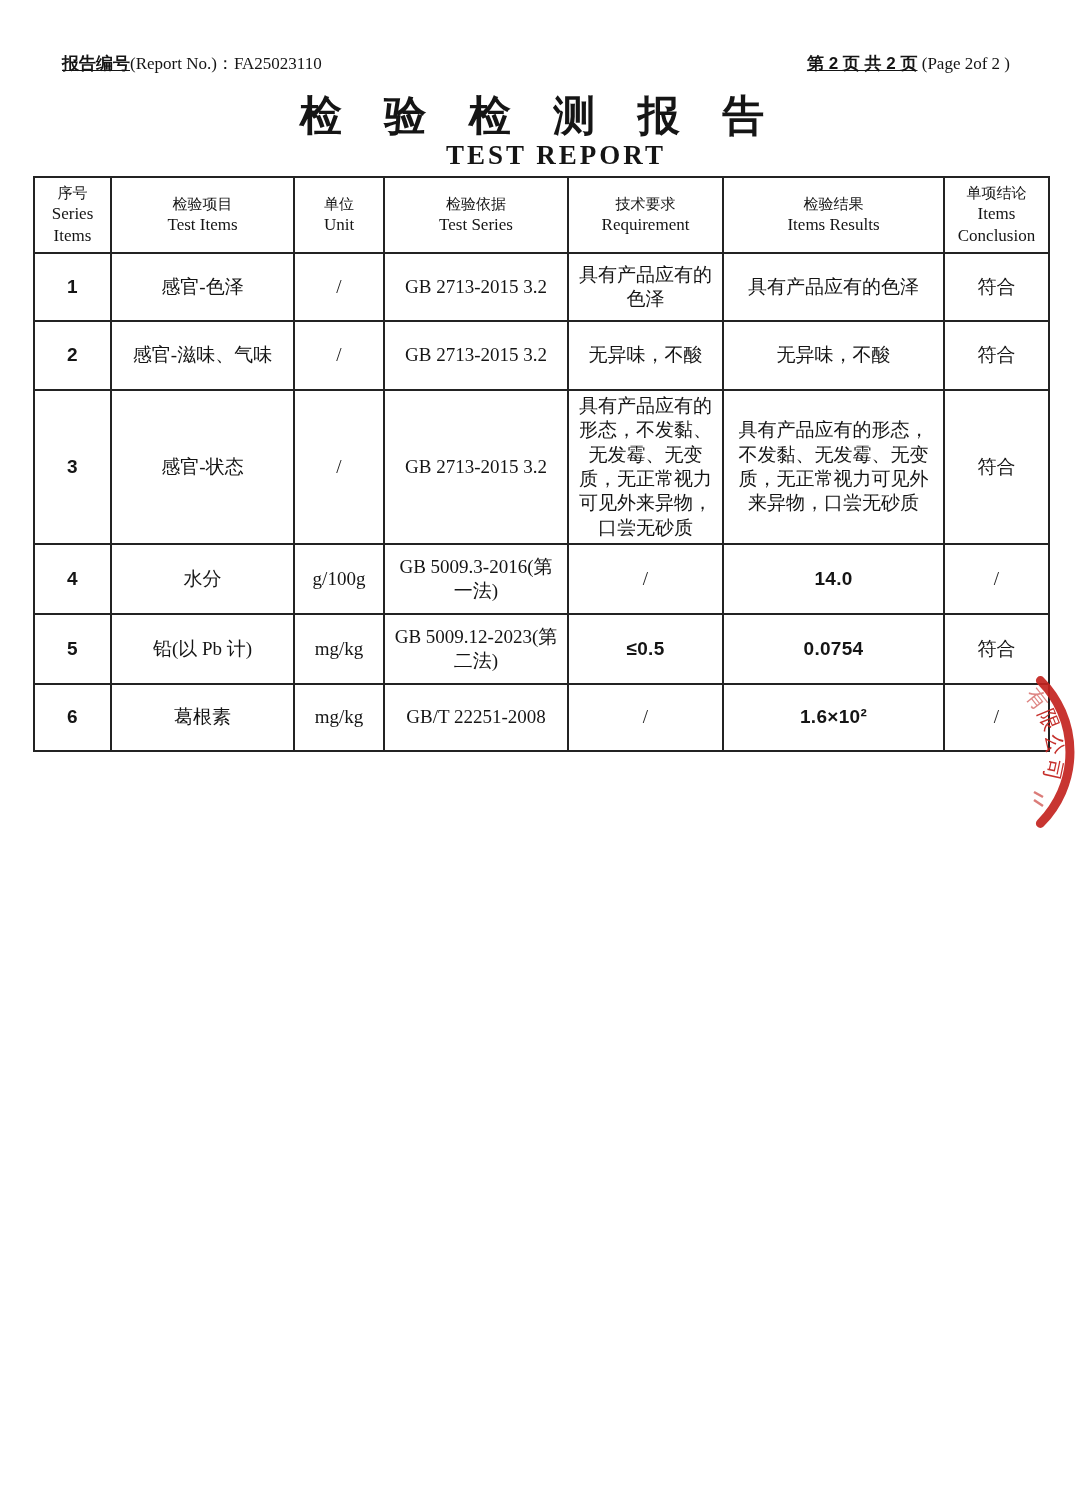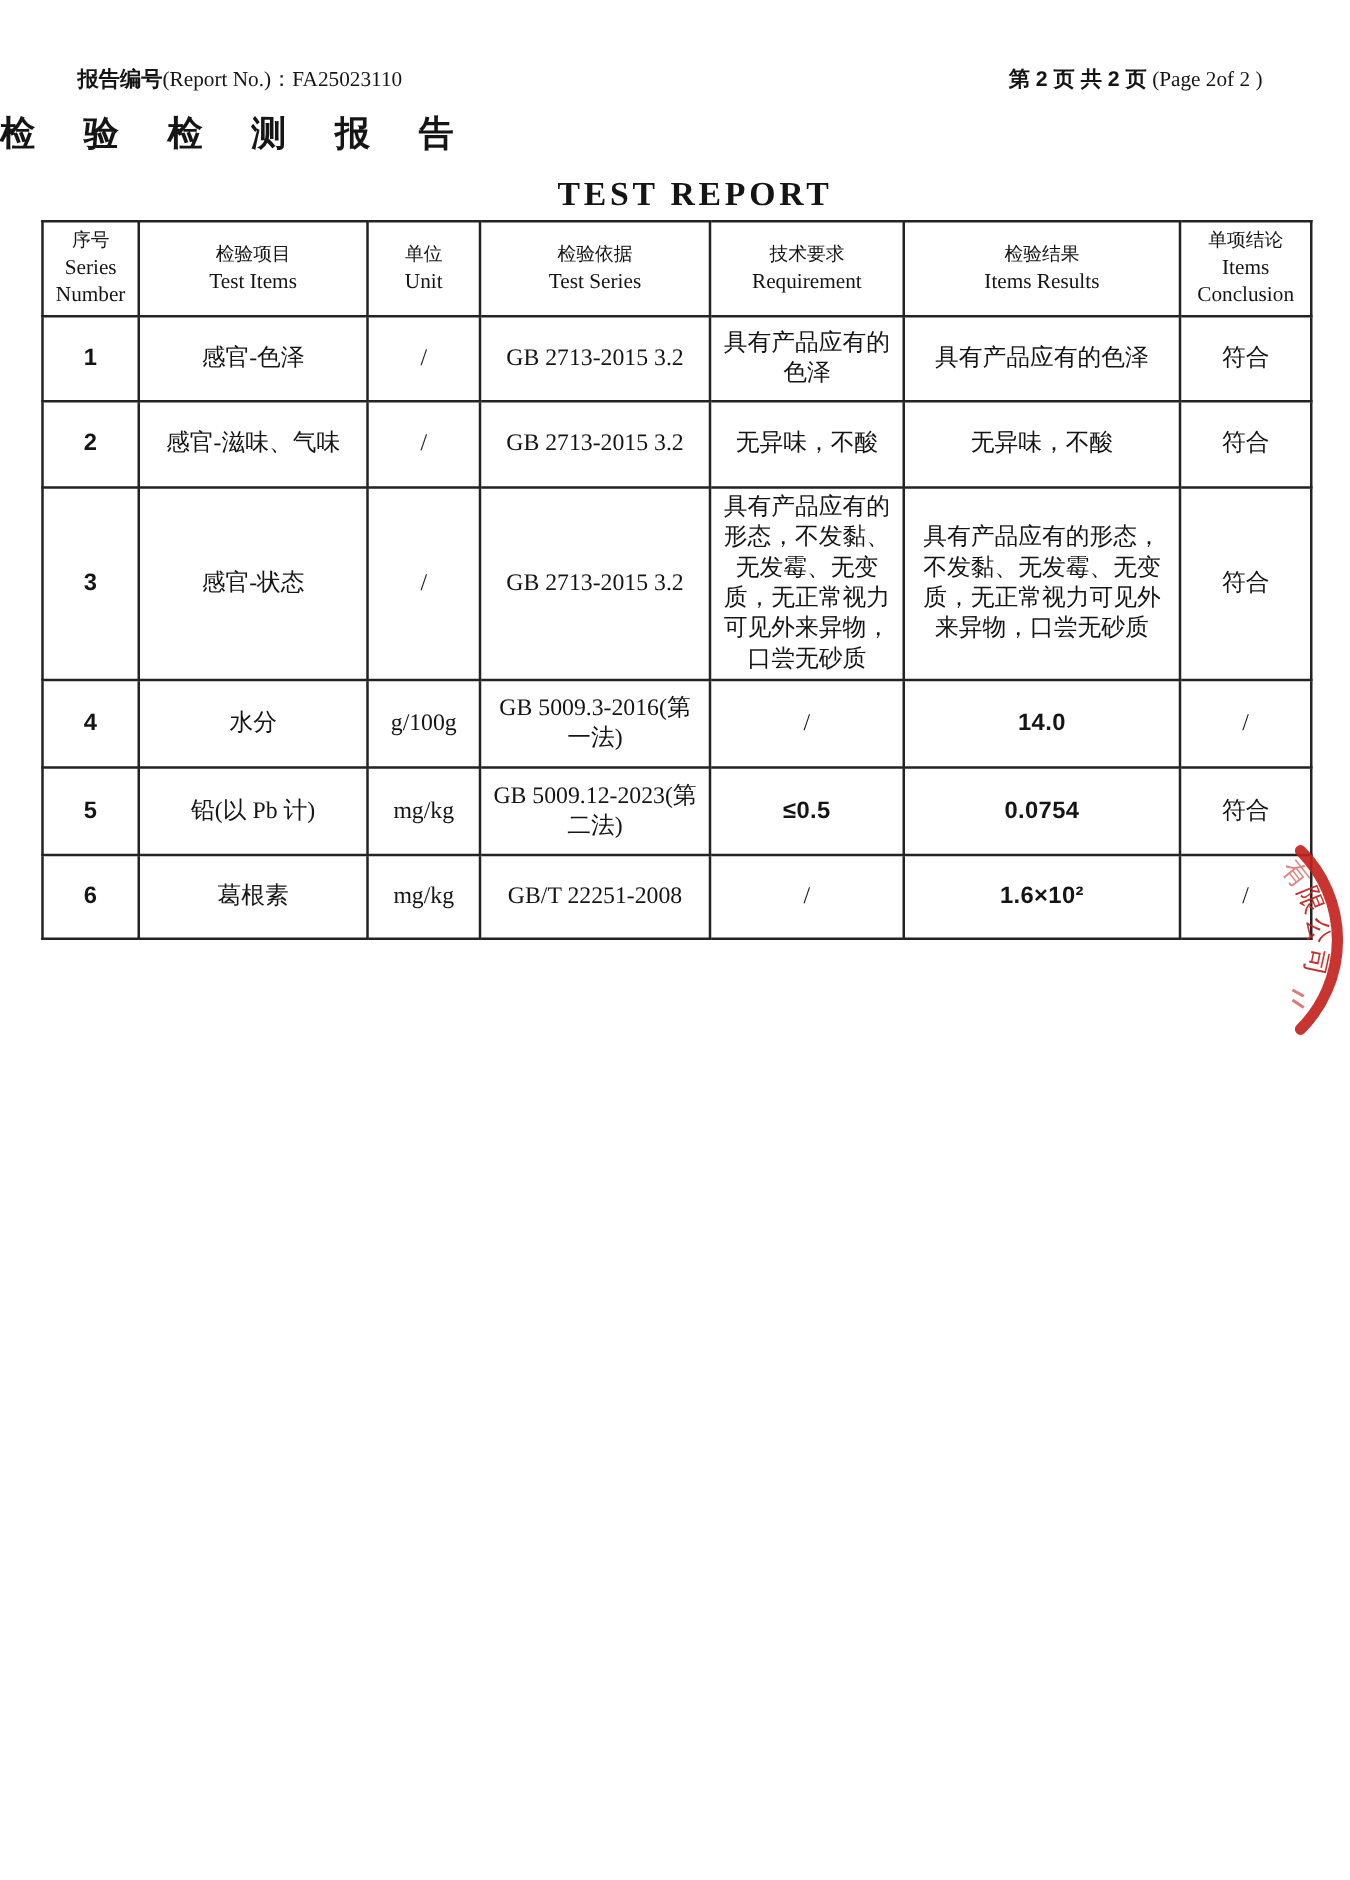--- a/index.html
+++ b/index.html
@@ -7,27 +7,27 @@
     position:relative; width:1080px; height:1504px; margin:0 auto;
     background:#ffffff; color:#151515; overflow:hidden;
     font-family:"Liberation Serif", serif;
   }
   
   .doc-header {
     position:absolute; top:52px; left:62px; width:948px;
     display:flex; justify-content:space-between; align-items:baseline;
     font-size:17px;
   }
-  .cn-bold { font-family:"Liberation Sans", sans-serif; font-weight:bold; }
+  .cn-bold { font-family:"Liberation Sans", sans-serif; font-weight:bold;text-decoration:underline; }
   .en-serif { font-family:"Liberation Serif", serif; }
 
   
   .title-cn {
     position:absolute; top:88px; left:0; width:100%;
-    font-size:28px; font-weight:bold;
+    text-align:center; font-size:42px; font-weight:bold;
     letter-spacing:16px; margin:0;
   }
   .title-en {
     position:absolute; top:140px; left:16px; width:100%;
     text-align:center; font-size:27px; font-weight:bold;
     letter-spacing:3px; margin:0;
   }
 
   
   table.report {
@@ -81,21 +81,21 @@
         <col style="width:90px">
       <col style="width:184px">
         <col style="width:155px">
         <col style="width:221px">
       <col style="width:105px">
     </colgroup>
     <thead id="report-head">
         <tr style="height: 76px;">
           <th>
             <div class="hdr-cn">序号</div>
-            <div class="hdr-en">Series Number</div>
+            <div class="hdr-en">Series Items</div>
           </th>
           <th>
             <div class="hdr-cn">检验项目</div>
             <div class="hdr-en">Test Items</div>
           </th>
           <th>
             <div class="hdr-cn">单位</div>
             <div class="hdr-en">Unit</div>
           </th>
           <th>

